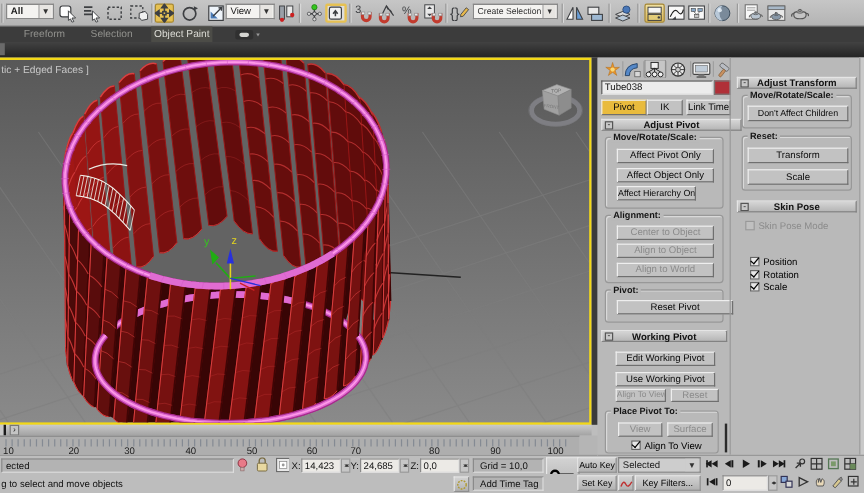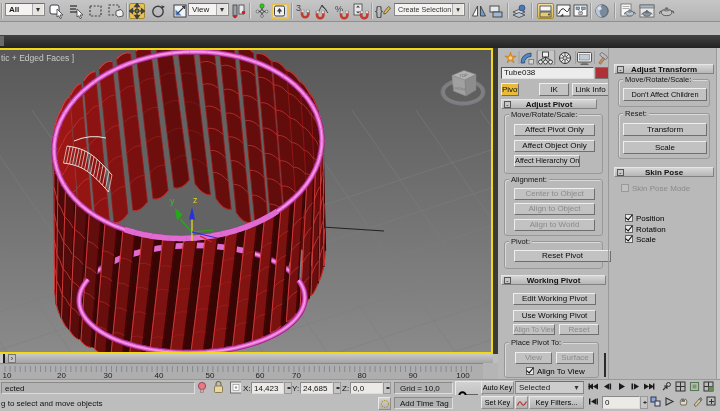--- a/index.html
+++ b/index.html
@@ -23,21 +23,21 @@
 #vplabel{position:absolute;left:1px;top:3px;color:#c9c9c9;font-size:8.5px}
 #darkgap{left:493px;top:48px;width:5px;height:306px;background:#3a3a3a}
 
 #panel{left:498px;top:48px;width:222px;height:331px;background:#b9b9b9;font-size:8px}
 .fld{position:absolute;background:#d4d4d4;border:1px solid #7d7d7d;border-bottom-color:#e9e9e9;border-right-color:#e9e9e9;color:#111;padding-left:2px}
 .btn{position:absolute;background:#c2c2c2;border:1px solid #6f6f6f;border-top-color:#eee;border-left-color:#eee;color:#0a0a0a;text-align:center;overflow:hidden;white-space:nowrap}
 .btn.dis{color:#8b8b8b}
 .rhead{position:absolute;background:linear-gradient(#d6d6d6,#b6b6b6);border:1px solid #828282;border-top-color:#e5e5e5;border-left-color:#e5e5e5;text-align:center;font-weight:bold;color:#111}
 .rhead .mbox{position:absolute;left:2px;top:1px;width:7px;height:7px;border:1px solid #555;font-weight:normal;line-height:5px;font-size:7px;background:#c8c8c8}
 .grp{position:absolute;border:1px solid #989898;border-radius:3px;box-shadow:inset 1px 1px 0 #d9d9d9}
-.glabel{position:absolute;top:-5px;left:4px;background:#b9b9b9;padding:0 2px;font-weight:normal;color:#151515;font-size:7.6px}
+.glabel{position:absolute;top:-5px;left:4px;background:#b9b9b9;padding:0 2px;font-weight:bold;color:#151515;font-size:7.6px}
 .cb{position:absolute;font-size:8px;color:#000;white-space:nowrap}
 .cb .box{display:inline-block;width:8px;height:8px;background:#e8e8e8;border:1px solid #666;vertical-align:-1px;margin-right:3px;position:relative}
 .cb .box.ck:after{content:"";position:absolute;left:1px;top:-2px;width:3px;height:6px;border:solid #000;border-width:0 1.6px 1.6px 0;transform:rotate(40deg)}
 .cb.dis{color:#8b8b8b}
 .cb.dis .box{background:#c0c0c0;border-color:#999}
 
 #tslider{left:0;top:354px;width:493px;height:9px;background:linear-gradient(#cacaca,#a2a2a2)}
 #ruler{left:0;top:363px;width:483px;height:16px;background:#aeaeae;border-top:1px solid #888}
 #ruler .num{position:absolute;top:7px;font-size:8px;color:#1c1c1c}
 #statusrow{left:0;top:379px;width:498px;height:16px;background:#bdbdbd;border-top:1px solid #989898}
@@ -231,20 +231,30 @@
           </g>
         </g>
       </svg>
       <svg class="abs" style="left:658px;top:3px" width="17" height="17" viewBox="0 0 17 17">
         <g transform="scale(1.15)">
           <path d="M3 8 Q3 6 5 6 L10 6 Q12 6 12 8 Q12 11 7.5 11 Q3 11 3 8 Z" fill="#c4c4c4" stroke="#555" stroke-width="0.8"></path>
           <path d="M3.2 7 Q1 7.5 1.6 9.4 M11.8 7 Q14 7 13.6 9" stroke="#555" stroke-width="0.9" fill="none"></path>
           <ellipse cx="7.5" cy="6" rx="2.4" ry="0.9" fill="#c4c4c4" stroke="#555" stroke-width="0.7"></ellipse>
           <rect x="6.8" y="4.2" width="1.4" height="1.4" fill="#c4c4c4" stroke="#555" stroke-width="0.6"></rect>
         </g>
+      </svg>
+    </div>
+<div id="rtabs" class="abs">
+      <div class="tab" style="left:14px;width:46px">Freeform</div>
+      <div class="tab" style="left:71px;width:44px">Selection</div>
+      <div class="tab sel" style="left:126px;width:51px">Object Paint</div>
+      <svg class="abs" style="left:196px;top:3px" width="22" height="9" viewBox="0 0 22 9">
+        <rect x="0" y="0" width="15" height="8" rx="2" fill="#303030"></rect>
+        <rect x="3.5" y="2.2" width="8" height="3.6" rx="1.8" fill="#d4d4d0"></rect>
+        <path d="M17.5 3 L20.5 3 L19 5.5 Z" fill="#999"></path>
       </svg>
     </div>
     <div id="rstrip" class="abs">
       <div class="abs" style="left:0;top:1px;width:4px;height:10px;background:#6a6a6a"></div>
     </div>
 <div id="vpwrap" class="abs">
       <div id="vp">
         <svg width="491" height="302" viewBox="0 0 491 302" style="position:absolute;left:0;top:0">
           <g opacity="0.55" stroke-width="1">
             <line x1="491" y1="100" x2="-10" y2="265" stroke="#7e7e7e"></line>
@@ -751,24 +761,24 @@
           <rect x="-2.5" y="4" width="5" height="1.6" fill="#777"></rect>
           <rect x="-4" y="5.6" width="8" height="1.2" fill="#555"></rect>
         </g>
 <g transform="translate(106,8) rotate(38)">
           <rect x="-5.5" y="-3.2" width="8" height="3.6" rx="1.2" fill="#b8bcc2" stroke="#555" stroke-width="0.6"></rect>
           <rect x="-1.2" y="0.2" width="2.4" height="7" rx="1" fill="#c89060" stroke="#7a5530" stroke-width="0.5"></rect>
         </g>
 </svg>
       <div class="fld" style="left:3px;top:19px;width:93px;height:12px;background:#ececec;border-color:#555;border-bottom-color:#ddd;border-right-color:#ddd">Tube038</div>
       <div class="abs" style="left:97px;top:19px;width:14px;height:12px;background:#b03038;border:1px solid #777"></div>
-      <div class="btn" style="left:3px;top:35px;width:18px;height:13px;background:#e9bb3d;line-height:11px">Pivot</div>
+      <div class="btn" style="left:3px;top:35px;width:38px;height:13px;background:#e9bb3d;line-height:11px">Pivot</div>
       <div class="btn" style="left:41px;top:35px;width:30px;height:13px;line-height:11px">IK</div>
-      <div class="btn" style="left:74px;top:35px;width:37px;height:13px;line-height:11px">Link Info</div>
-      <div class="rhead" style="left:3px;top:51px;width:96px;height:10px;line-height:9px"><span class="mbox">-</span>Adjust Pivot</div>
+      <div class="btn" style="left:74px;top:35px;width:37px;height:13px;line-height:11px">Link Time</div>
+      <div class="rhead" style="left:3px;top:51px;width:117px;height:10px;line-height:9px"><span class="mbox">-</span>Adjust Pivot</div>
       <div class="grp" style="left:6px;top:66px;width:99px;height:60px">
         <span class="glabel">Move/Rotate/Scale:</span>
       </div>
       <div class="btn" style="left:16px;top:76px;width:81px;height:12px;line-height:10px;font-size:8px">Affect Pivot Only</div>
       <div class="btn" style="left:16px;top:92px;width:81px;height:12px;line-height:10px;font-size:8px">Affect Object Only</div>
       <div class="btn" style="left:16px;top:107px;width:66px;height:12px;line-height:10px;font-size:7.4px">Affect Hierarchy Only</div>
       <div class="grp" style="left:6px;top:131px;width:99px;height:57px">
         <span class="glabel">Alignment:</span>
       </div>
       <div class="btn dis" style="left:16px;top:140px;width:81px;height:12px;line-height:10px;font-size:8px">Center to Object</div>

